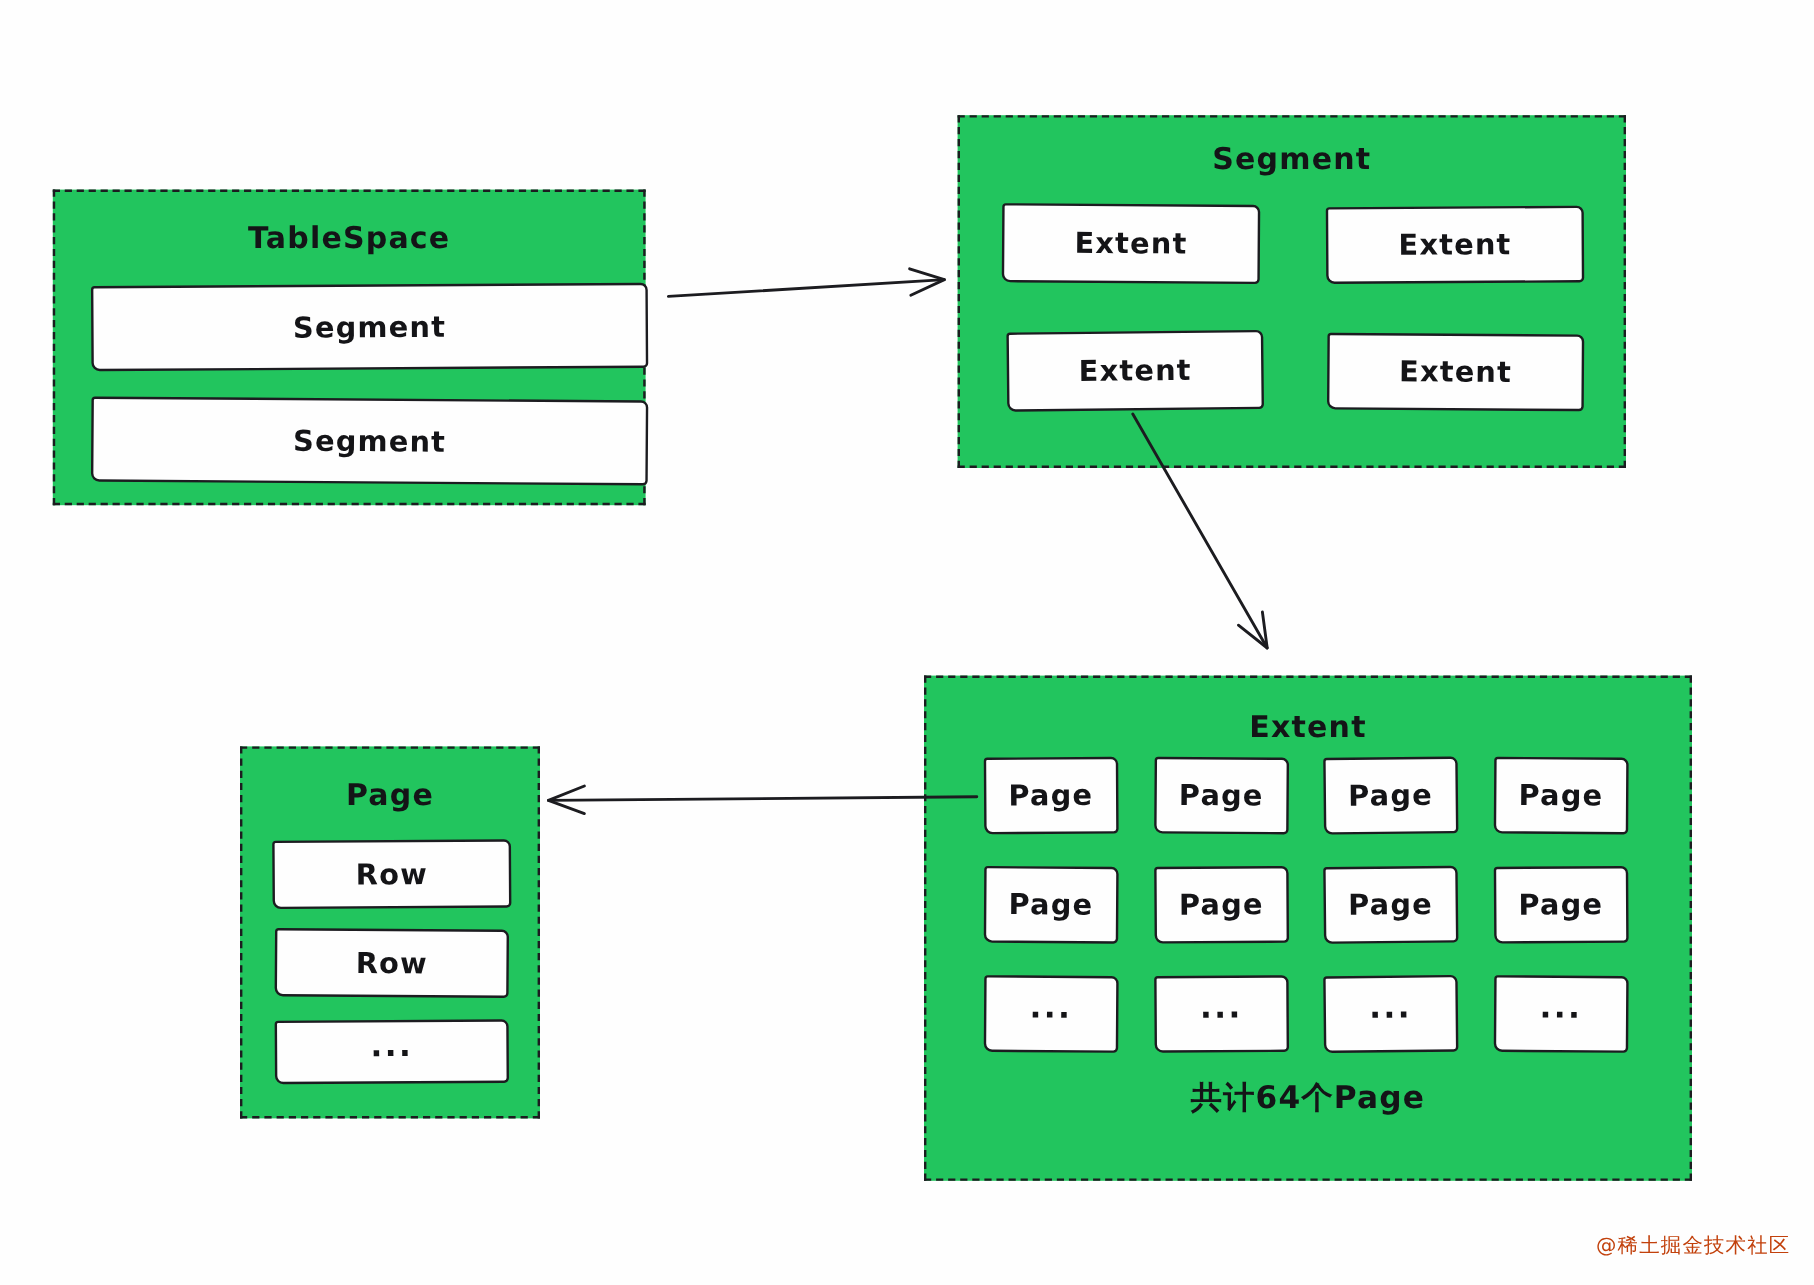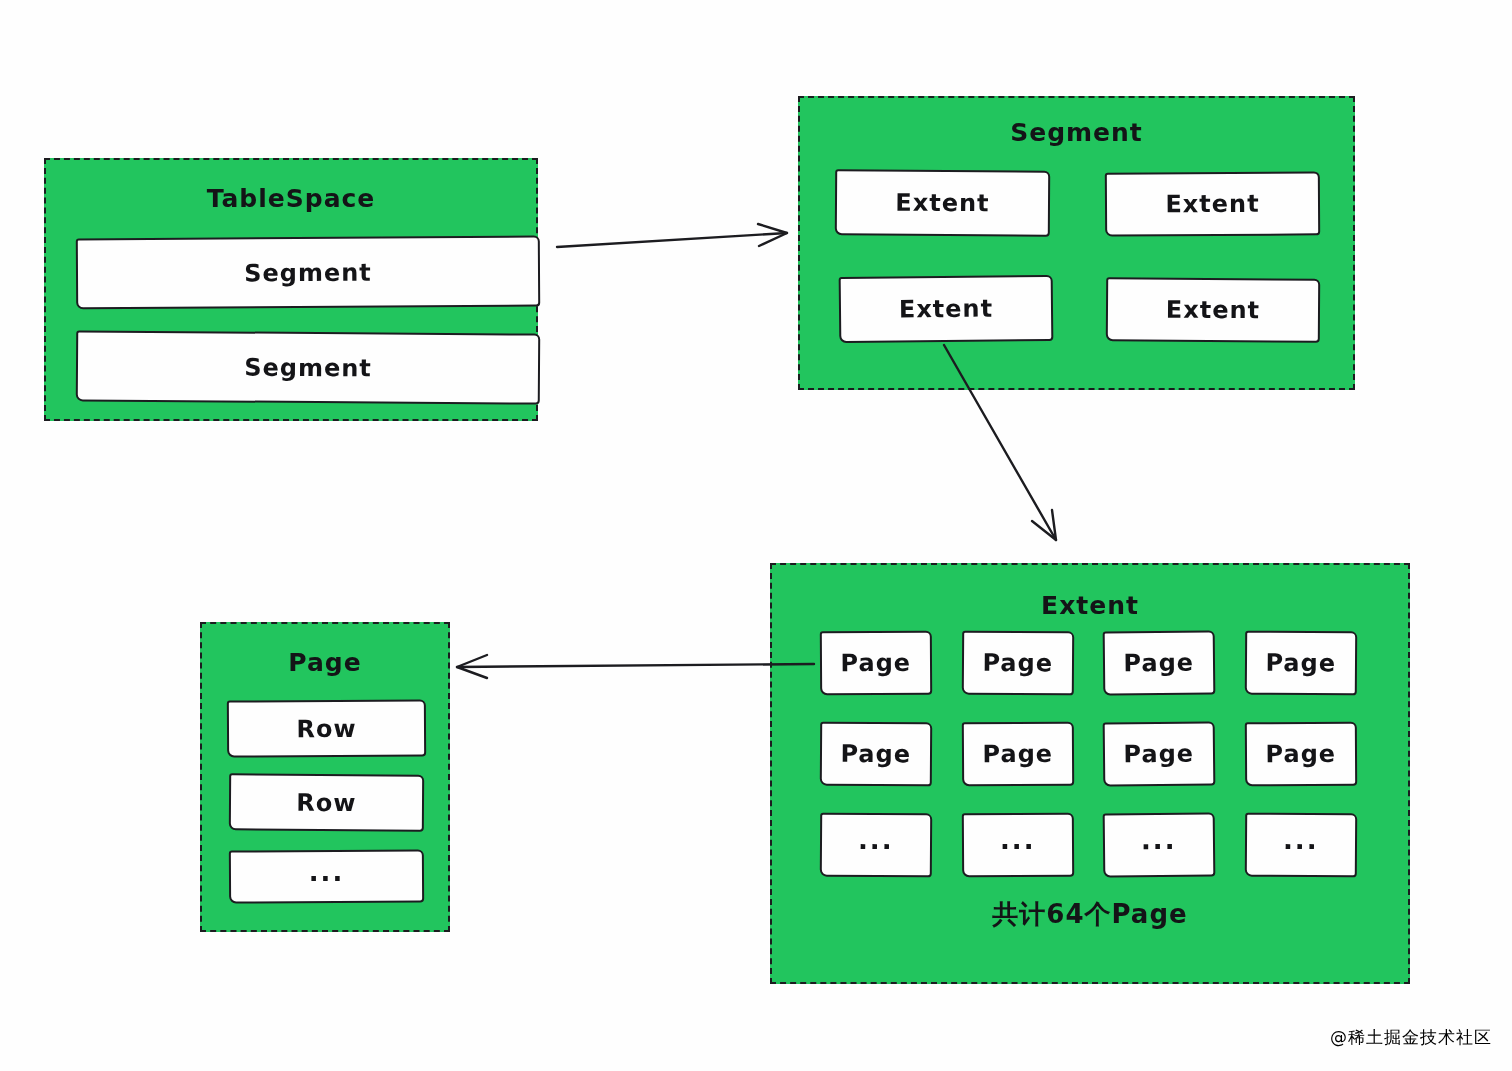--- a/index.html
+++ b/index.html
@@ -90,21 +90,21 @@
     stroke-width: 2.4;
     fill: none;
     stroke-linecap: round;
     stroke-linejoin: round;
   }
   #watermark {
     position: absolute;
     right: 20px;
     bottom: 22px;
     font-size: 17px;
-    color: #000000;
+    color: #c2410c;
     letter-spacing: 1px;
   }
 </style>
 </head>
 <body>
 
 <div id="canvas">
 
   <div class="container" style="left:44px; top:131px; width:494px; height:263px;margin-top:27px;">
     <div class="container-title" style="margin-top:24px;">TableSpace</div>

